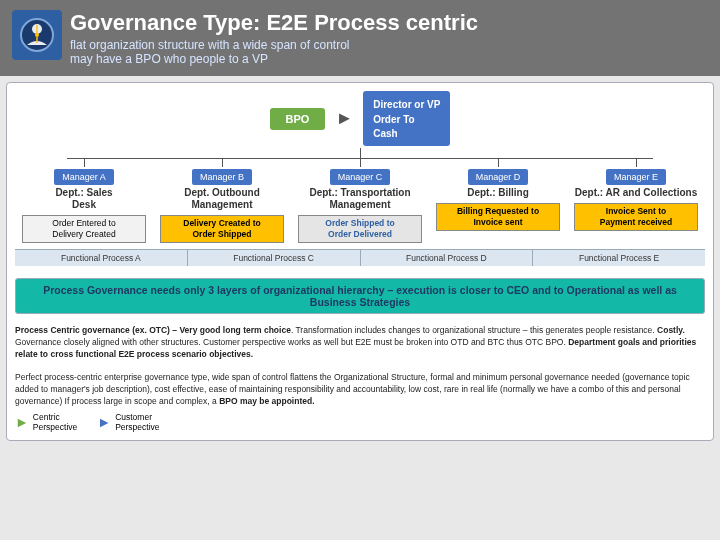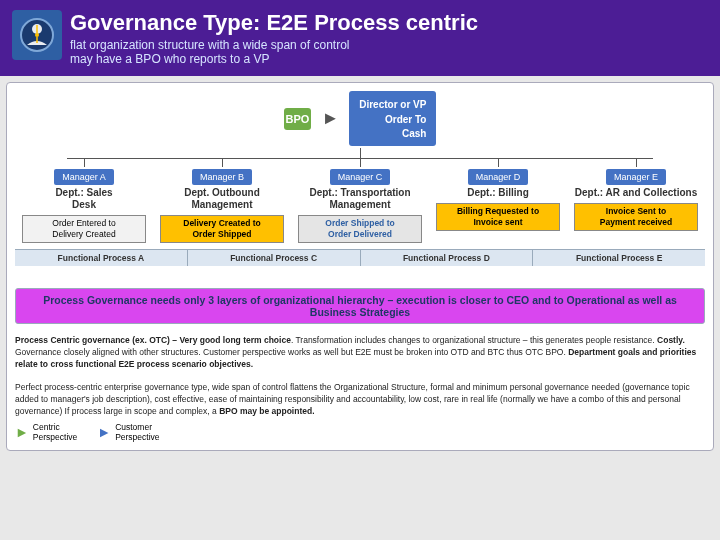--- a/index.html
+++ b/index.html
@@ -7,21 +7,21 @@
       font-family: Arial, Helvetica, sans-serif;
       background: #e8e8e8;
       width: 720px;
       height: 540px;
       overflow: hidden;
       font-size: 11px;
     }
 
     
     .header {
-      background: #4c1d95;
+      background: #737373;
       padding: 10px 14px 10px 70px;
       position: relative;
       min-height: 70px;
     }
     .header-icon {
       position: absolute;
       left: 12px;
       top: 10px;
       width: 50px;
       height: 50px;
@@ -66,31 +66,31 @@
       align-items: center;
       justify-content: center;
       gap: 10px;
       margin-bottom: 2px;
     }
     .bpo-box {
       background: #70ad47;
       color: white;
       font-weight: bold;
       font-size: 11px;
-      padding: 5px 2px;
+      padding: 5px 16px;
       border-radius: 3px;
     }
     .director-box {
       background: #4472c4;
       color: white;
       font-size: 11px;
       font-weight: bold;
       padding: 6px 10px;
       border-radius: 3px;
-      text-align: right;
+      text-align: left;
       line-height: 1.3;
     }
 
     
     .managers-row {
       display: flex;
       justify-content: space-around;
       align-items: flex-start;
       width: 100%;
       margin-bottom: 2px;
@@ -146,38 +146,38 @@
       display: flex;
       justify-content: space-around;
       width: 100%;
       background: #dce6f1;
       border-top: 1px solid #9ab;
       margin-top: 3px;
     }
     .func-label {
       flex: 1;
       font-size: 8.5px;
-      font-weight: bold;
+      font-weight: normal;
       text-align: center;
       padding: 3px 9px;
       color: #333;
       border-right: 1px solid #9ab;
     }
     .func-label:last-child { border-right: none; }
 
     
     .gov-note {
-      background: #d946ef;
+      background: #14b8a6;
       border: 1px solid #9ab;
       border-radius: 3px;
       padding: 5px 24px;
       font-size: 10.5px;
       font-weight: bold;
       color: #1f3864;
-      margin: 22px 0 4px 0;
+      margin: 12px 0 4px 0;
       text-align: center;
     }
 
     
     .body-text {
       font-size: 8.5px;
       color: #222;
       line-height: 1.4;
       margin-bottom: 4px;
       margin-top: 11px;
@@ -242,21 +242,21 @@
       <circle cx="18" cy="12" r="5" fill="#fff" opacity="0.9"></circle>
       <path d="M8 28 Q18 20 28 28" fill="#fff" opacity="0.9"></path>
       <circle cx="18" cy="18" r="2" fill="#ffc000"></circle>
       <line x1="18" y1="16" x2="18" y2="8" stroke="#ffc000" stroke-width="1.5"></line>
       <line x1="18" y1="20" x2="18" y2="26" stroke="#ffc000" stroke-width="1.5"></line>
     </svg>
   </div>
   <div class="header-title">Governance Type: E2E Process centric</div>
   <div class="header-subtitle">
     <span>flat organization structure with a wide span of control</span><br>
-    <span>may have a BPO who reports to a VP</span>
+    <span>may have a BPO who people to a VP</span>
   </div>
 </div>
 
 <div class="main">
 
   <div class="org-area">
 
     <div class="bpo-row">
       <div class="bpo-box">BPO</div>
       <div style="font-size:18px;color:#555;">►</div>

